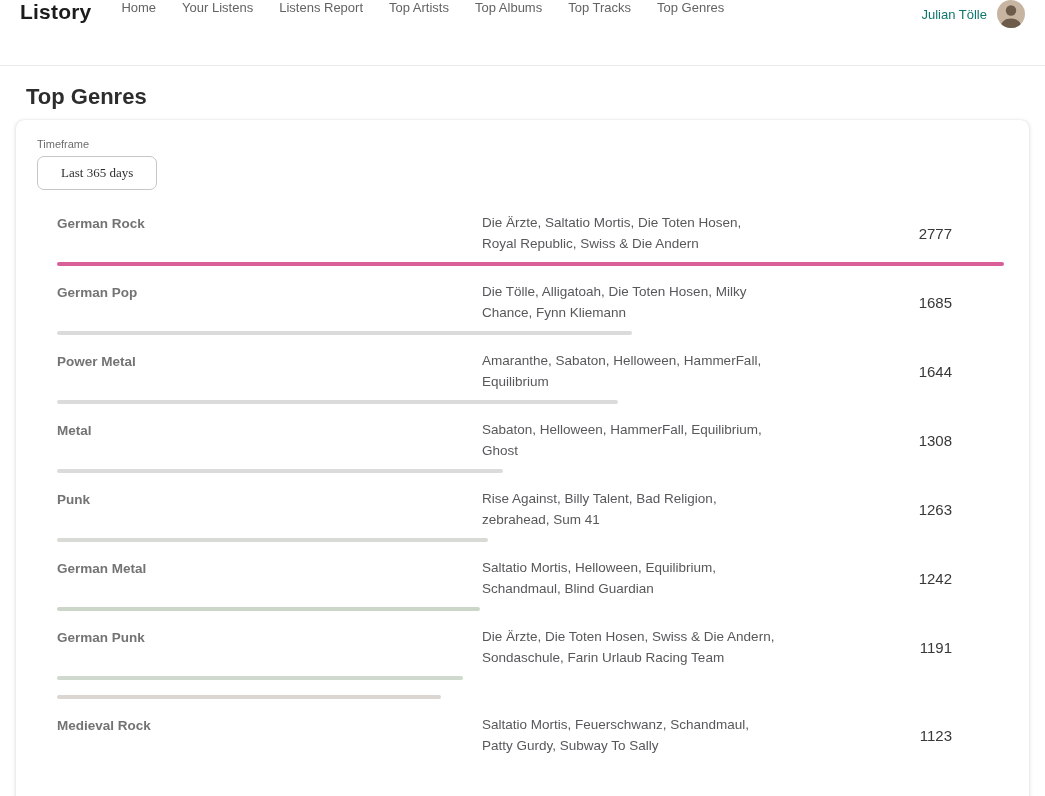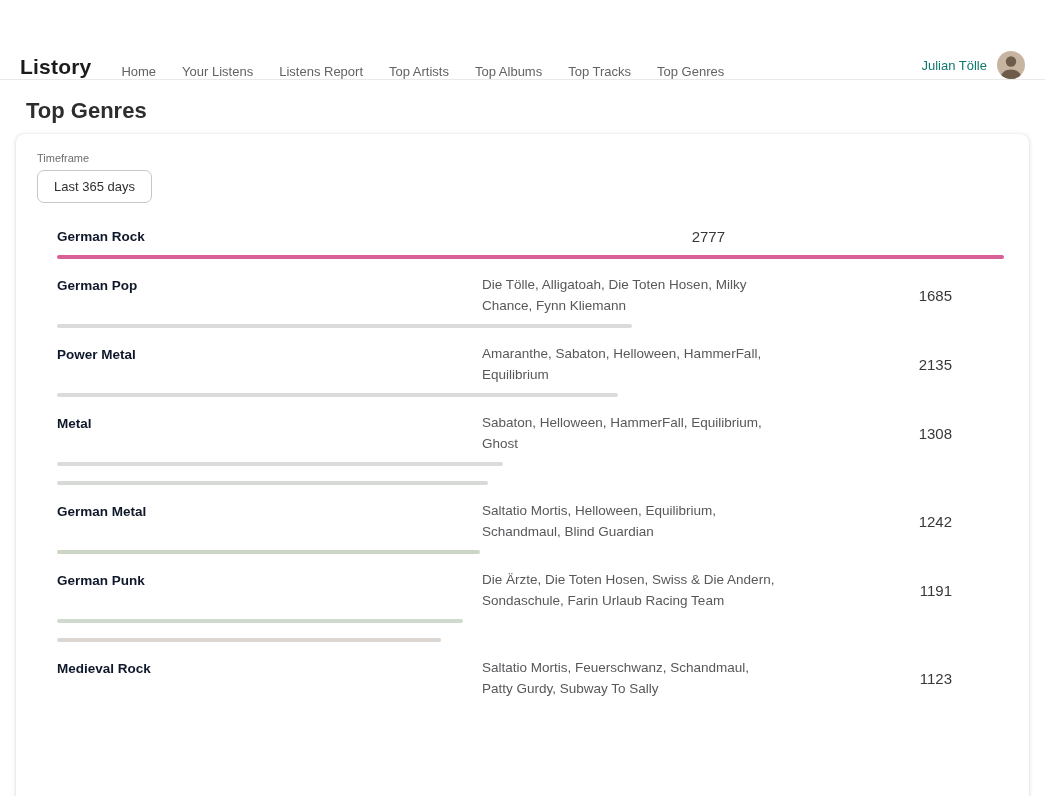--- a/index.html
+++ b/index.html
@@ -6,21 +6,21 @@
   * { margin:0; padding:0; box-sizing:border-box; }
   html, body {
     width:1045px; height:796px; overflow:hidden;
     background:#ffffff;
     font-family:"Liberation Sans", sans-serif;
     color:#2e2e2e;
   }
 
   
   .topbar {
-    height:80px; display:flex; align-items:flex-end;
+    height:66px; display:flex; align-items:flex-start;
     padding:0 20px; background:#fff;
     border-bottom:1px solid #e9e9e9;
   }
   .brand {
     font-size:21px; font-weight:700; color:#1c1c1c;
     letter-spacing:.2px; margin-right:30px; text-decoration:none; cursor:pointer;
   }
   .nav { display:flex; gap:26px; flex:1; align-items:center; }
   .nav-link {
     font-size:13px; color:#636363; text-decoration:none; cursor:pointer;
@@ -43,32 +43,32 @@
     box-shadow:0 1px 5px rgba(0,0,0,.14), 0 0 1px rgba(0,0,0,.18);
     padding:18px 25px 24px 21px;
     height:720px; overflow:hidden;
   }
 
   .tf-label { font-size:11px; color:#6d6d6d; display:block; }
   .tf-select {
     margin:6px 0 22px 0;
     display:inline-flex; align-items:center;
     border:1px solid #c6c6c6; border-radius:7px;
-    padding:8px 16px; font-size:13px; color:#2f2f2f;
-    background:#fff; cursor:pointer; font-family:Liberation Sans, sans-serif;
+    padding:8px 23px; font-size:13px; color:#2f2f2f;
+    background:#fff; cursor:pointer; font-family:Liberation Serif, serif;
   }
 
   .genre-list { padding-left:20px; }
   .genre-row { margin-bottom:15px; }
   .genre-grid {
     display:grid; grid-template-columns:425px 295px 1fr;
     align-items:start;
   }
   .genre-name {
-    font-size:13.5px; font-weight:700; color:#0f172a;
+    font-size:13.5px; font-weight:700; color:#737373;
     line-height:21px; padding-top:1px;
   }
   .genre-artists {
     font-size:13.5px; color:#57585a; line-height:21px;
   }
   .genre-count {
     font-size:15px; color:#383838; text-align:right;
     padding-right:52px; align-self:center; line-height:21px;
   }
   .genre-bar {
@@ -105,49 +105,55 @@
 <h1 class="page-title">Top Genres</h1>
 
 <section class="card">
   <label class="tf-label">Timeframe</label>
   <button class="tf-select">Last 365 days</button>
 
   <div class="genre-list">
       <div class="genre-row">
     <div class="genre-grid">
       <div class="genre-name">German Rock</div>
+      <div class="genre-artists">Die Ärzte, Saltatio Mortis, Die Toten Hosen, Royal Republic, Swiss &amp; Die Andern</div>
       <div class="genre-count">2777</div>
     </div>
     <div class="genre-bar" style="width: 100%; background: rgb(217, 95, 152);"></div>
   </div>
       <div class="genre-row">
     <div class="genre-grid">
       <div class="genre-name">German Pop</div>
       <div class="genre-artists">Die Tölle, Alligatoah, Die Toten Hosen, Milky Chance, Fynn Kliemann</div>
       <div class="genre-count">1685</div>
     </div>
     <div class="genre-bar" style="width: 60.68%; background: rgb(219, 219, 219);"></div>
   </div>
       <div class="genre-row">
     <div class="genre-grid">
       <div class="genre-name">Power Metal</div>
       <div class="genre-artists">Amaranthe, Sabaton, Helloween, HammerFall, Equilibrium</div>
-      <div class="genre-count">2135</div>
+      <div class="genre-count">1644</div>
     </div>
     <div class="genre-bar" style="width: 59.2%; background: rgb(219, 219, 219);"></div>
   </div>
       <div class="genre-row">
     <div class="genre-grid">
       <div class="genre-name">Metal</div>
       <div class="genre-artists">Sabaton, Helloween, HammerFall, Equilibrium, Ghost</div>
       <div class="genre-count">1308</div>
     </div>
     <div class="genre-bar" style="width: 47.1%; background: rgb(219, 219, 219);"></div>
   </div>
       <div class="genre-row">
+    <div class="genre-grid">
+      <div class="genre-name">Punk</div>
+      <div class="genre-artists">Rise Against, Billy Talent, Bad Religion, zebrahead, Sum 41</div>
+      <div class="genre-count">1263</div>
+    </div>
     <div class="genre-bar" style="width: 45.48%; background: rgb(216, 218, 214);"></div>
   </div>
       <div class="genre-row">
     <div class="genre-grid">
       <div class="genre-name">German Metal</div>
       <div class="genre-artists">Saltatio Mortis, Helloween, Equilibrium, Schandmaul, Blind Guardian</div>
       <div class="genre-count">1242</div>
     </div>
     <div class="genre-bar" style="width: 44.72%; background: rgb(204, 214, 200);"></div>
   </div>

